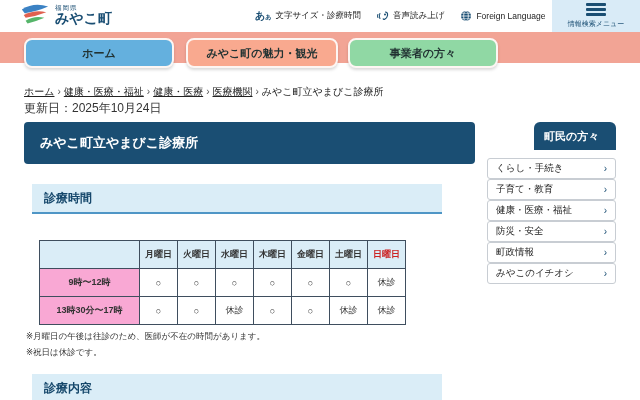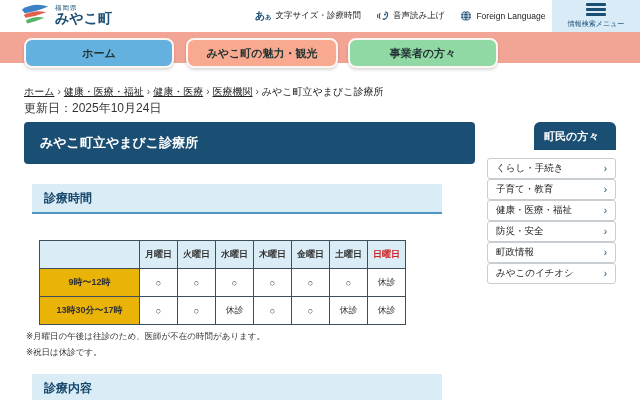--- a/index.html
+++ b/index.html
@@ -43,21 +43,21 @@
   .section-head { position:absolute; left:32px; width:410px; height:30px; background:#daedf7;
     border-bottom:2px solid #4f96c6; color:#15476b; font-size:12px; font-weight:bold;
     display:flex; align-items:center; padding-left:12px; }
   .sec-1 { top:184px; }
   .sec-2 { top:374px; }
   
   table.sched { position:absolute; top:240px; left:27px; border-collapse:collapse; font-size:9px;margin-left:12px; }
   .sched th, .sched td { border:1px solid #3f4e5e; text-align:center; height:28px; background:#fff; color:#333; }
   .sched thead th { background:#daedf7; width:38px; font-weight:bold; }
   .sched th.corner { width:100px; }
-  .sched tbody th { background:#eab308; font-weight:bold; width:100px; }
+  .sched tbody th { background:#f9a8d4; font-weight:bold; width:100px; }
   .sched th.sun { color:#cc2222; }
   .sched td { font-size:9px; }
   
   .note { position:absolute; left:26px; font-size:8.5px; color:#333; }
   .note-1 { top:331px;text-align:center; }
   .note-2 { top:347px; }
   
   .sidebar { position:absolute; left:487px; top:122px; width:129px; }
   .side-head { height:28px; background:#1a4e73; border-radius:6px 6px 0 0; color:#fff;
     font-size:11px; font-weight:bold; display:flex; align-items:center; padding-left:10px;margin-left:47px; }

